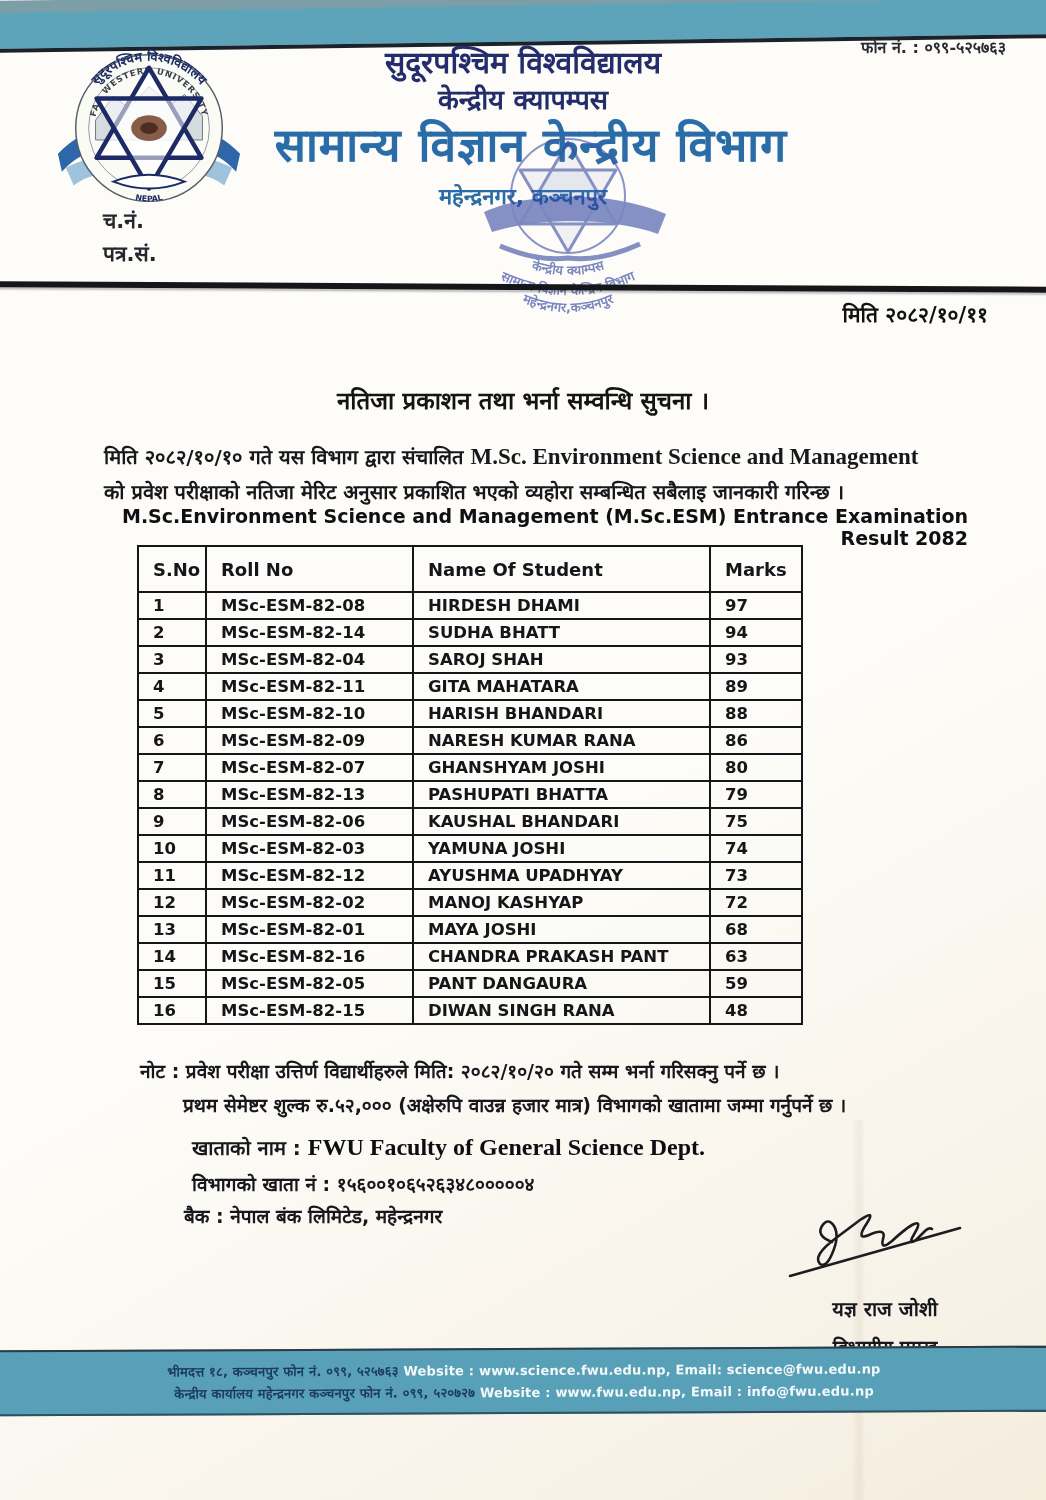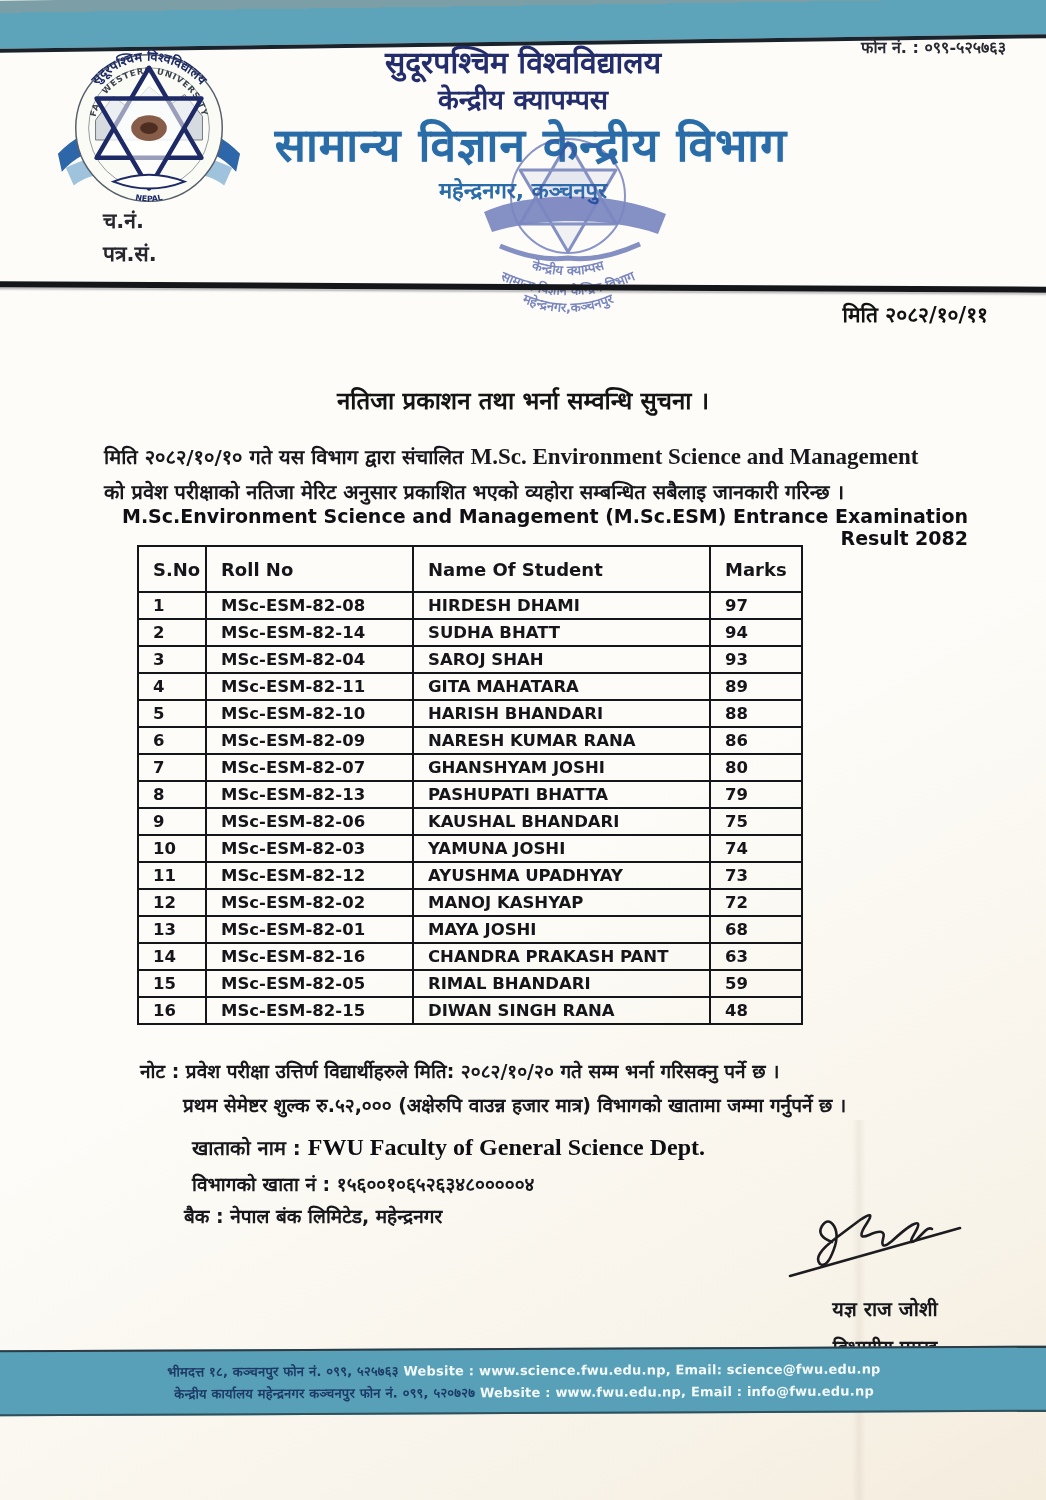--- a/index.html
+++ b/index.html
@@ -21,21 +21,21 @@
   .crease{position:absolute;top:1120px;left:852px;width:14px;height:380px;
         background:linear-gradient(90deg,rgba(0,0,0,0) 0%,rgba(120,100,70,.08) 50%,rgba(0,0,0,0) 100%);}
   
   .logo{position:absolute;left:50px;top:36px;width:198px;height:205px;}
   .hphone{position:absolute;right:40px;top:36px;font-size:16px;font-weight:bold;color:#2a2a33;}
   .hcenter{position:absolute;left:0;top:44px;width:1046px;text-align:center;}
   .h-univ{font-size:30px;font-weight:bold;color:#232d6b;line-height:1.25;}
   .h-campus{font-size:27px;font-weight:bold;color:#232d6b;line-height:1.3;}
   .h-dept{font-size:46px;font-weight:bold;color:#2a6ca8;line-height:1.25;letter-spacing:1px;
           text-shadow:0 0 1px rgba(42,108,168,.4);padding-left:16px;}
-  .h-loc{font-size:22px;font-weight:bold;color:#2a6ca8;margin-top:0;}
+  .h-loc{font-size:22px;font-weight:bold;color:#2a6ca8;margin-top:6px;}
   .refnos{position:absolute;left:103px;top:205px;font-size:21px;font-weight:bold;line-height:1.55;color:#26262e;}
   .stamp{position:absolute;left:428px;top:120px;width:280px;height:216px;opacity:.62;}
   .rule{position:absolute;top:284px;left:-4px;width:1054px;height:6px;background:#14161a;
         transform:rotate(0.3deg);box-shadow:0 4px 2px -2px rgba(30,30,40,.35);}
   .dateline{position:absolute;right:58px;top:300px;font-size:21px;font-weight:bold;color:#111;}
   
   .title{position:absolute;left:0;top:383px;width:1046px;text-align:center;
          font-size:24px;font-weight:bold;color:#141414;}
   .para{position:absolute;left:104px;top:438px;width:860px;font-size:20px;font-weight:bold;
         color:#18181c;line-height:1.65;}
@@ -245,21 +245,21 @@
         </tr>
         <tr>
           <td>14</td>
           <td>MSc-ESM-82-16</td>
           <td>CHANDRA PRAKASH PANT</td>
           <td>63</td>
         </tr>
         <tr>
           <td>15</td>
           <td>MSc-ESM-82-05</td>
-          <td>RIMAL BHANDARI</td>
+          <td>PANT DANGAURA</td>
           <td>59</td>
         </tr>
         <tr>
           <td>16</td>
           <td>MSc-ESM-82-15</td>
           <td>DIWAN SINGH RANA</td>
           <td>48</td>
         </tr>
       </tbody>
   </table>

